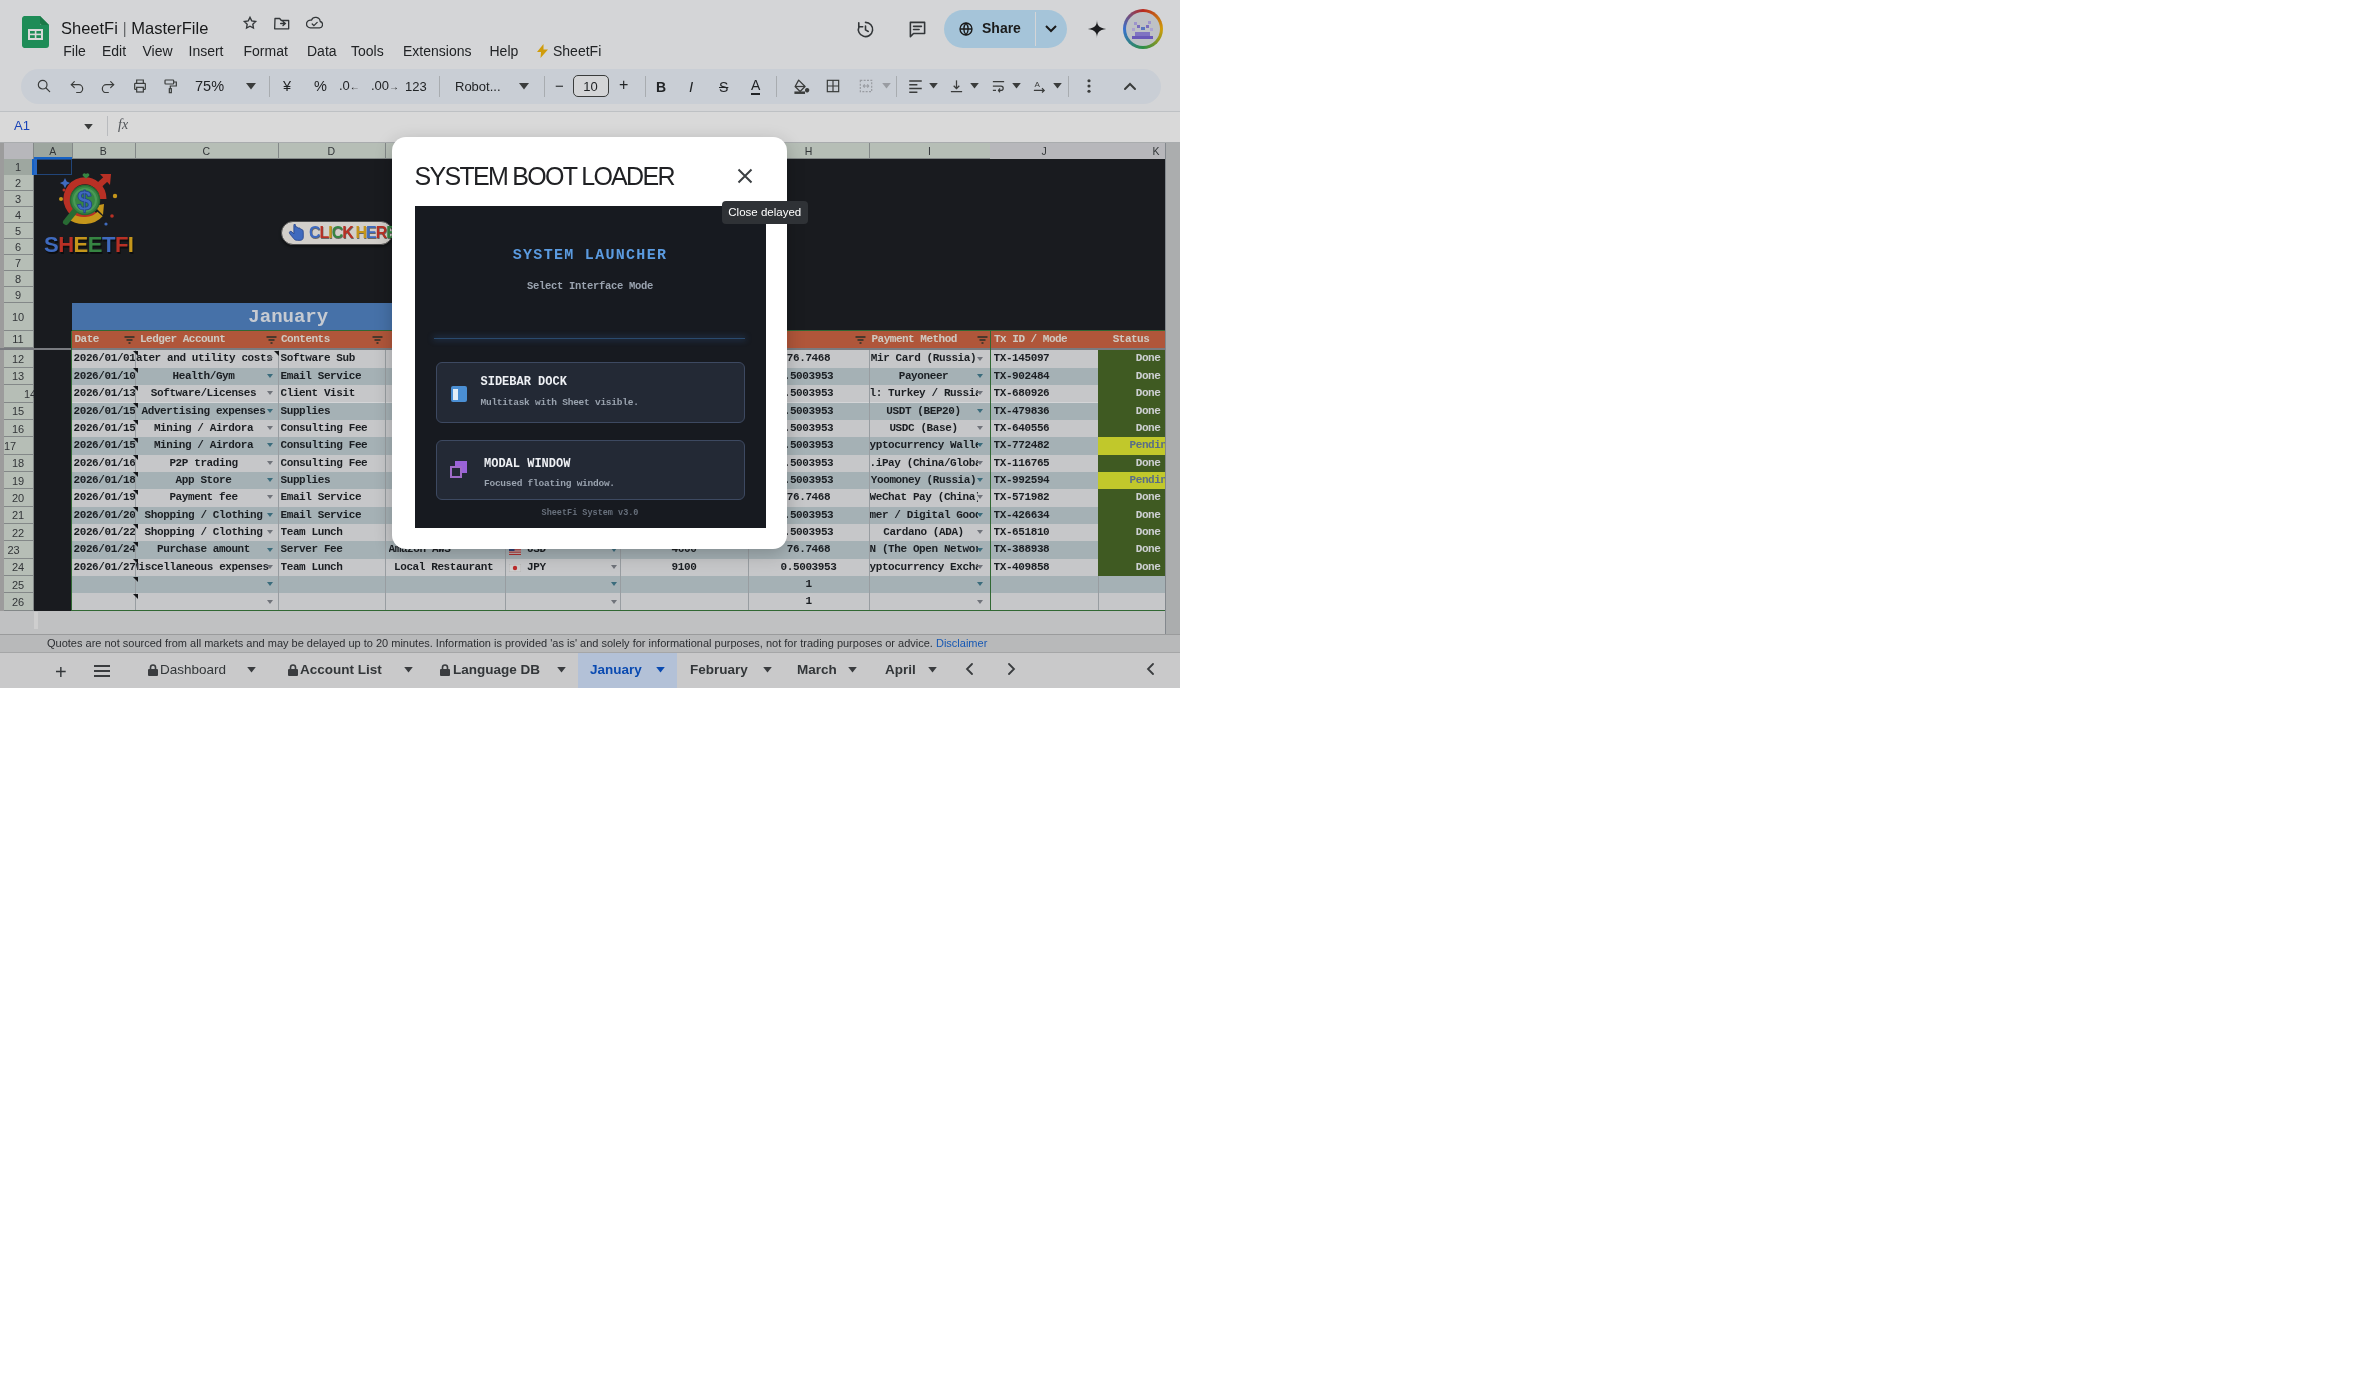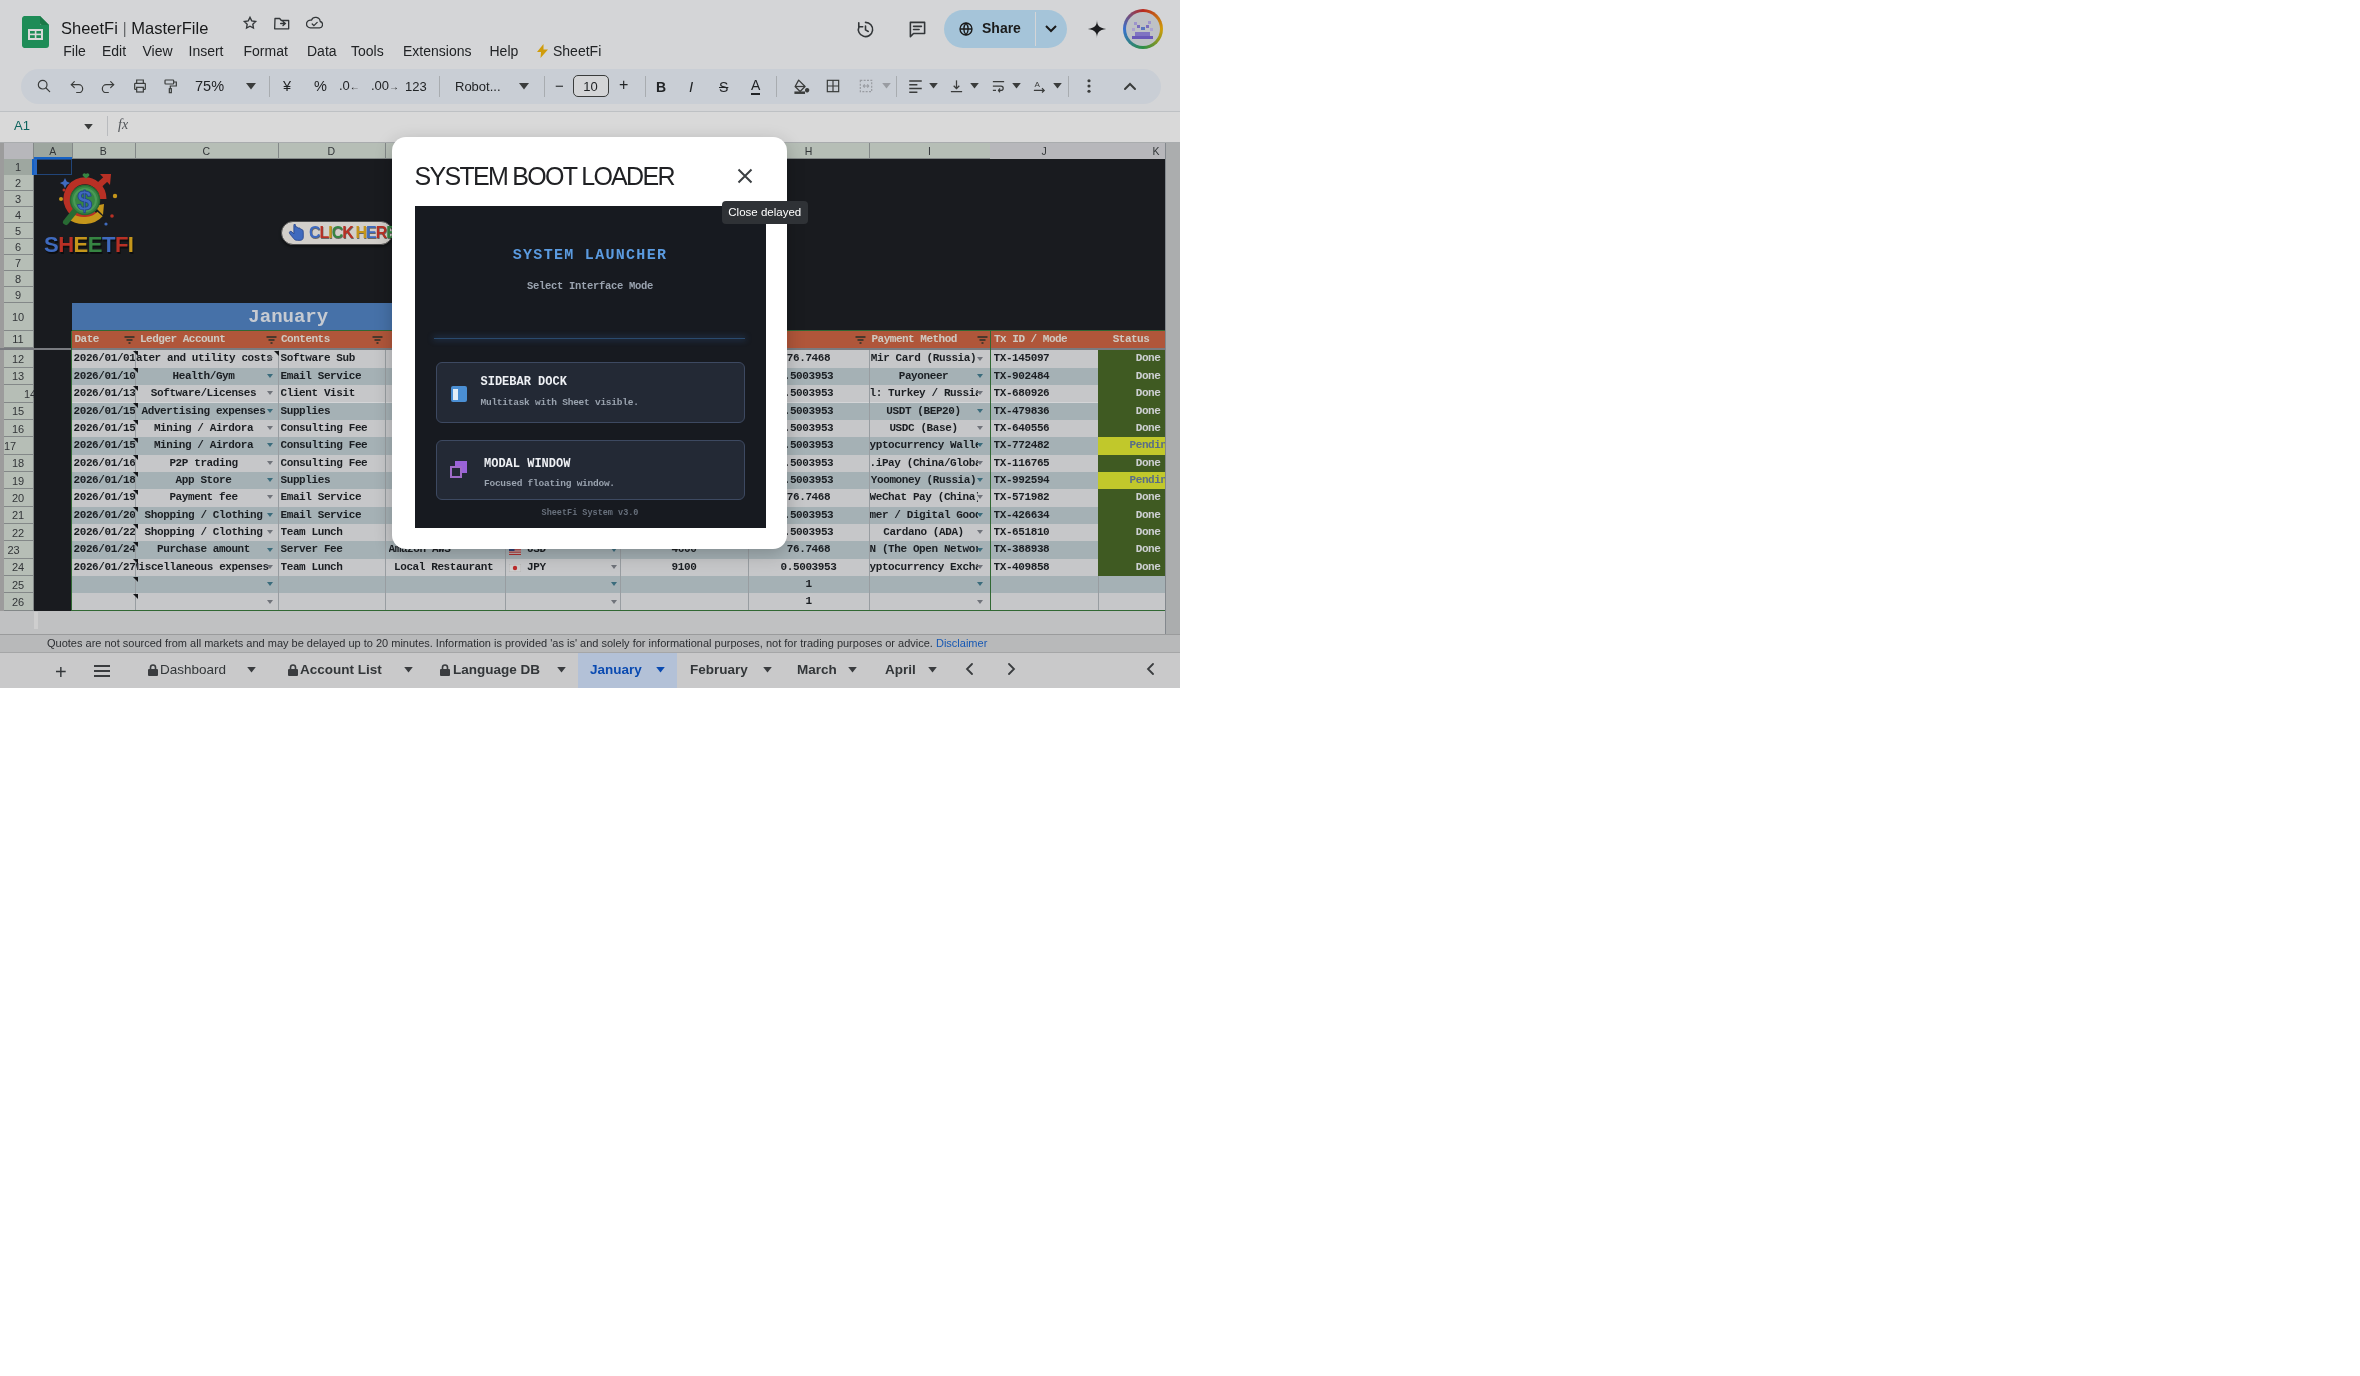--- a/index.html
+++ b/index.html
@@ -210,21 +210,21 @@
       <g fill="#444746">
         <circle cx="8" cy="3" r="1.8"></circle>
         <circle cx="8" cy="9" r="1.8"></circle>
         <circle cx="8" cy="15" r="1.8"></circle>
       </g>
     </svg>
     <svg class="ab" style="left:1123px;top:81px" width="14" height="10" viewBox="0 0 14 10">
       <path d="M2 8 L7 3 l5 5" fill="none" stroke="#444746" stroke-width="2" stroke-linecap="round"></path>
     </svg>
     <div class="ab" style="left:0;top:110.5px;width:1180px;height:32px;background:#ffffff;border-top:1px solid #e0e3e7;border-bottom:1px solid #c7cacd"></div>
-    <div class="ab s" style="left:14px;top:118px;font-size:13px;color:#0f766e">A1</div>
+    <div class="ab s" style="left:14px;top:118px;font-size:13px;color:#1d4ed8">A1</div>
     <svg class="ab" style="left:84px;top:124px" width="9" height="6" viewBox="0 0 10 7">
       <path d="M0 0 h10 L5 6.5 z" fill="#444746"></path>
     </svg>
     <div class="ab" style="left:106.5px;top:116px;width:1px;height:20px;background:#dadce0"></div>
     <div class="ab" style="left:118px;top:117px;font-size:14px;color:#5f6368;font-family:'Liberation Serif',serif;font-style:italic">fx</div>
     <div class="ab" style="left:0;top:142.5px;width:4px;height:491.5px;background:#b8b8b8"></div>
     <div class="ab" style="left:4px;top:142.5px;width:1160.5px;height:16.5px;background:#d6dfd6;border-bottom:1px solid #9aa0a0"></div>
     <div class="ab" style="left:4px;top:142.5px;width:30px;height:16.5px;background:#d7d7dc;border-right:1px solid #9aa0a0"></div>
     <div class="ab" style="left:34px;top:142.5px;width:37.5px;height:16.5px;background:#b9c3bb;border-bottom:2px solid #1a73e8"></div>
     <div class="ab" style="left:71.5px;top:142.5px;width:1px;height:16.5px;background:#9aa0a0"></div>

